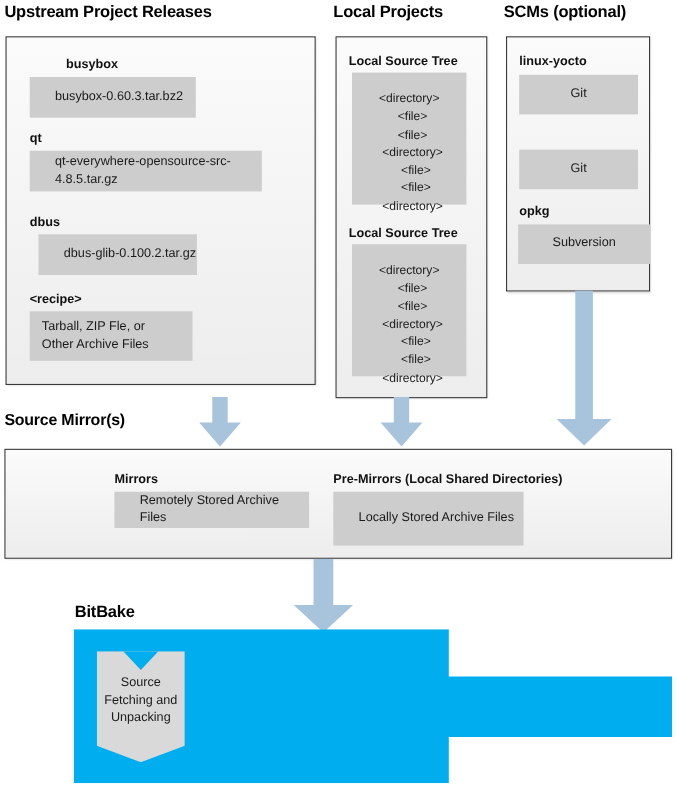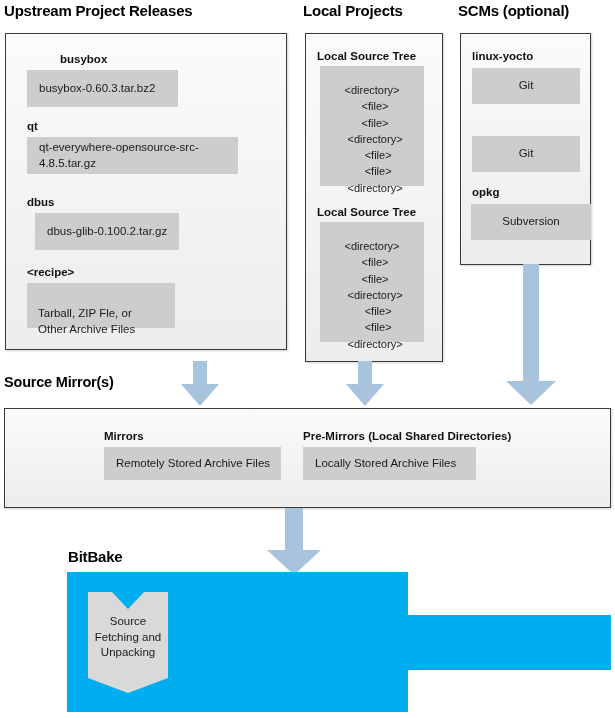--- a/index.html
+++ b/index.html
@@ -59,25 +59,25 @@
   .value-box {
     position: absolute;
     background: #cdcdcd;
     color: #1a1a1a;
     font-size: 11.5px;
     display: flex;
     align-items: center;
     box-sizing: border-box;
     line-height: 1.35;
   }
-  .value-box.left  { justify-content: flex-start; padding-left: 12px; }
+  .value-box.left  { justify-content: flex-start; padding-left: 23px; }
   .value-box.center{ justify-content: center; text-align: center; }
   .value-box.stack {
     display: block;
-    padding: 23px 0 0 11px;
+    padding: 7px 0 0 11px;
   }
 
   
   #lbl-busybox  { left: 27px; top: 53px; padding-left: 33px; }
   #val-busybox  { left: 27px; top: 70px;  width: 151px; height: 37px; }
   #lbl-qt       { left: 27px; top: 120px; }
   #val-qt       { left: 27px; top: 137px; width: 211px; height: 37px; }
   #lbl-dbus     { left: 27px; top: 196px; }
   #val-dbus     { left: 35px; top: 213px; width: 144px; height: 37px; }
   #lbl-recipe   { left: 27px; top: 266px; }
@@ -105,21 +105,21 @@
   #val-yocto  { left: 472px; top: 68px;  width: 108px; height: 36px; }
   #lbl-mtd    { left: 472px; top: 118px; margin-top: 27px; }
   #val-mtd    { left: 472px; top: 136px; width: 108px; height: 36px; }
   #lbl-opkg   { left: 472px; top: 186px; }
   #val-opkg   { left: 471px; top: 204px; width: 120px; height: 36px; }
 
   
   #lbl-mirrors     { left: 104px; top: 430px; }
   #val-mirrors     { left: 104px; top: 447px; width: 177px; height: 33px; }
   #lbl-premirrors  { left: 303px; top: 430px; }
-  #val-premirrors  { left: 303px; top: 447px; width: 173px; height: 33px; }
+  #val-premirrors  { left: 303px; top: 447px; width: 173px; height: 49px; }
 
   
   .arrow { position: absolute; }
   .arrow svg { display: block; }
 
   
   #bitbake-shape {
     position: absolute;
     left: 67px;
     top: 572px;

